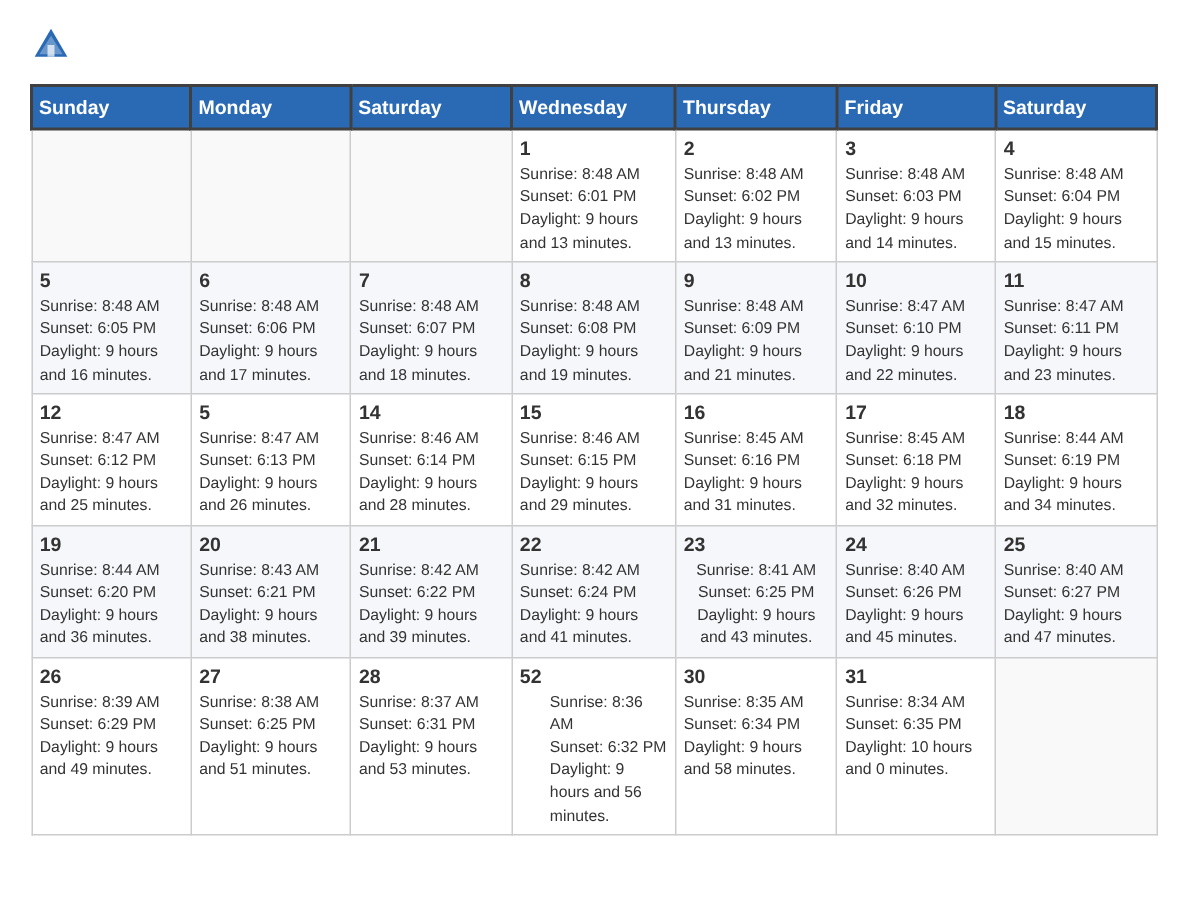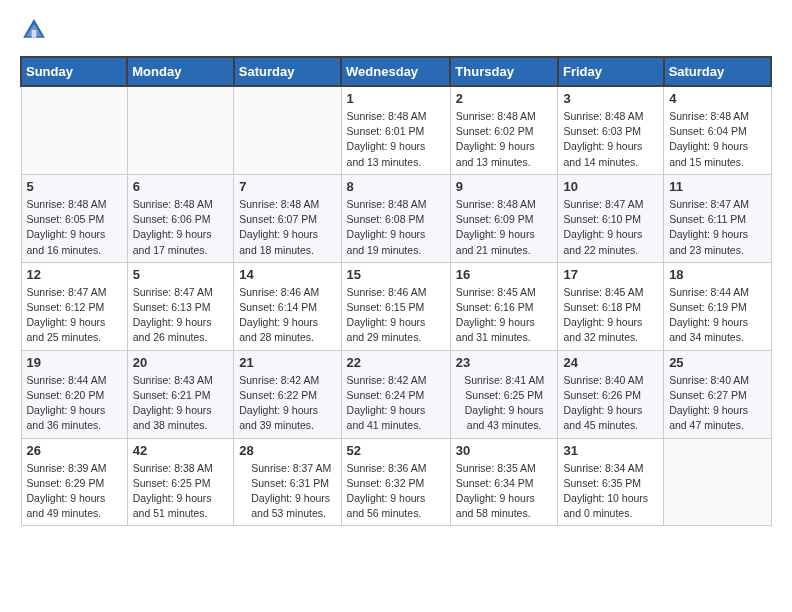--- a/index.html
+++ b/index.html
@@ -289,34 +289,34 @@
           </td>
         </tr>
         <tr>
           <td>
             <span class="day-num">26</span>
             <div class="day-info" style="white-space: pre-line;">Sunrise: 8:39 AM
 Sunset: 6:29 PM
 Daylight: 9 hours and 49 minutes.</div>
           </td>
           <td>
-            <span class="day-num">42</span>
+            <span class="day-num">27</span>
             <div class="day-info" style="white-space: pre-line;">Sunrise: 8:38 AM
 Sunset: 6:25 PM
 Daylight: 9 hours and 51 minutes.</div>
           </td>
           <td>
             <span class="day-num">28</span>
-            <div class="day-info" style="white-space: pre-line; margin-left: 12px;">Sunrise: 8:37 AM
+            <div class="day-info" style="white-space: pre-line;">Sunrise: 8:37 AM
 Sunset: 6:31 PM
 Daylight: 9 hours and 53 minutes.</div>
           </td>
           <td>
             <span class="day-num">52</span>
-            <div class="day-info" style="white-space: pre-line;">Sunrise: 8:36 AM
+            <div class="day-info" style="white-space: pre-line; margin-left: 20px;">Sunrise: 8:36 AM
 Sunset: 6:32 PM
 Daylight: 9 hours and 56 minutes.</div>
           </td>
           <td>
             <span class="day-num">30</span>
             <div class="day-info" style="white-space: pre-line;">Sunrise: 8:35 AM
 Sunset: 6:34 PM
 Daylight: 9 hours and 58 minutes.</div>
           </td>
           <td>

